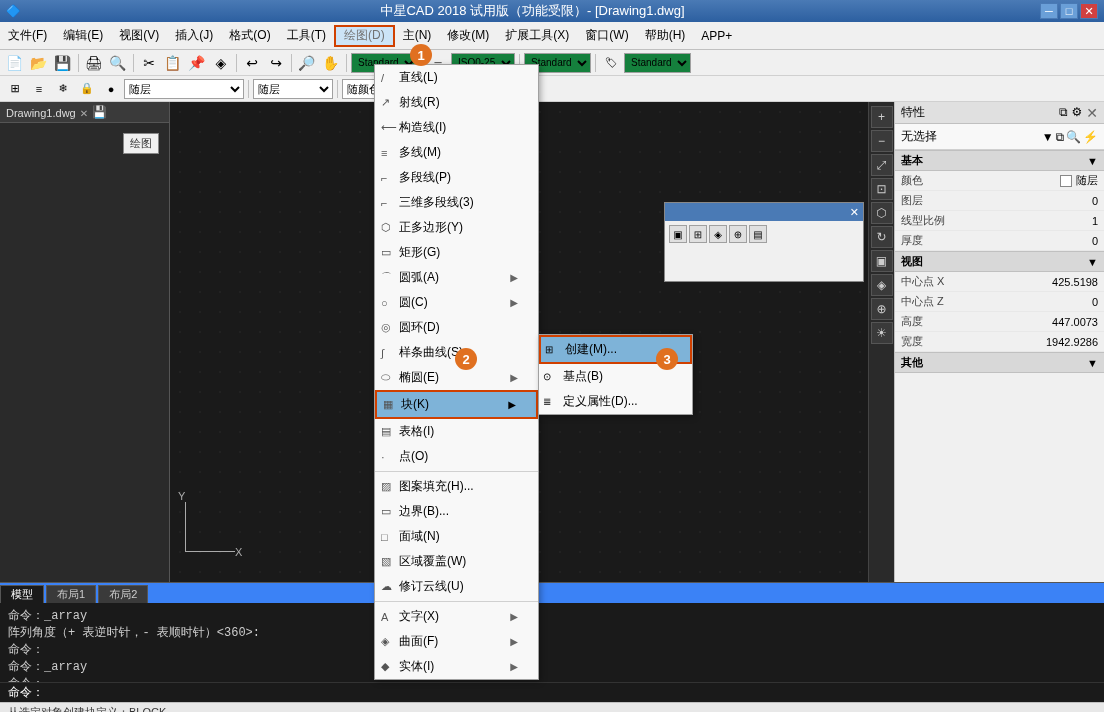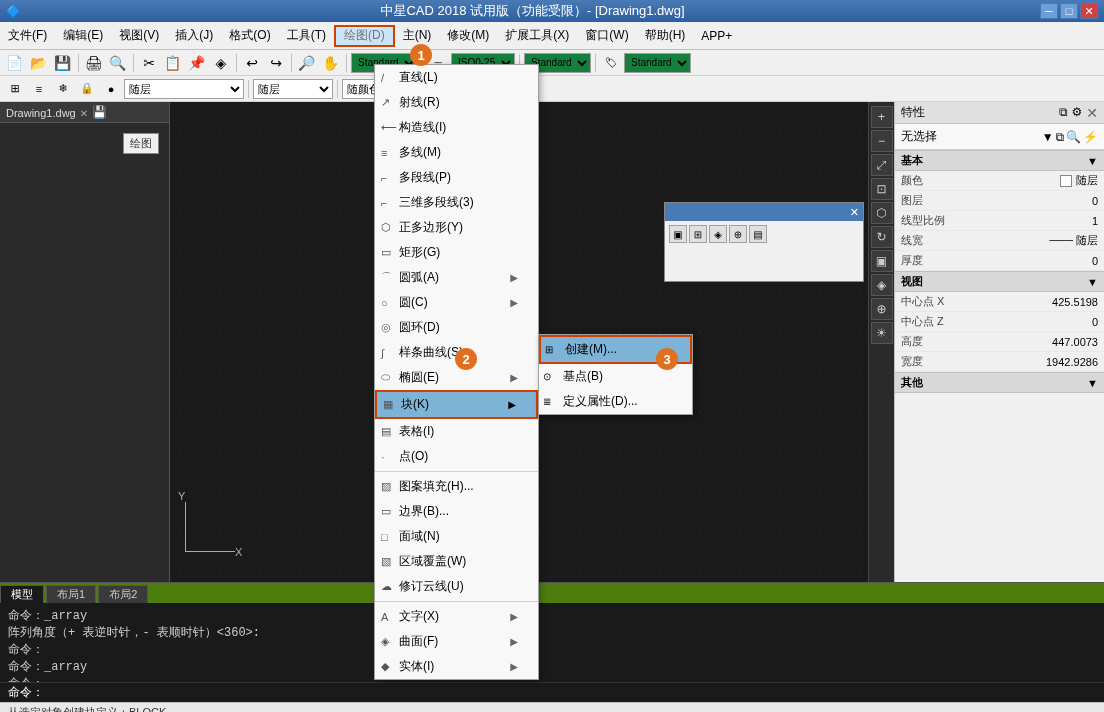--- a/index.html
+++ b/index.html
@@ -87,21 +87,21 @@
       width: 12px; height: 12px; background: #fff; border: 1px solid #888;
       display: inline-block; margin-right: 4px; vertical-align: middle;
     }
 
     
     #bottom-panel {
       width: 100%; height: 120px; background: #1a1a1a;
       border-top: 1px solid #555; display: flex; flex-direction: column;
     }
     #tab-row {
-      display: flex; background: #4d7c0f; height: 20px; align-items: flex-end;
+      display: flex; background: #3b82f6; height: 20px; align-items: flex-end;
     }
     .bottom-tab {
       padding: 1px 10px; font-size: 11px; color: #ccc; cursor: pointer;
       background: #3a3a3a; border: 1px solid #555; border-bottom: none; margin-right: 2px;
     }
     .bottom-tab.active { background: #1a1a1a; color: #fff; }
     #cmd-area {
       flex: 1; background: #1a1a1a; color: #ccc; font-size: 12px;
       padding: 4px 8px; overflow: hidden; font-family: 'Courier New', monospace;
     }
@@ -356,24 +356,20 @@
           <span class="prop-color-box"></span>随层
         </span>
       </div>
       <div class="prop-row">
         <span class="prop-label">图层</span>
         <span class="prop-value">0</span>
       </div>
       <div class="prop-row">
         <span class="prop-label">线型比例</span>
         <span class="prop-value">1</span>
-      </div>
-      <div class="prop-row">
-        <span class="prop-label">线宽</span>
-        <span class="prop-value">─── 随层</span>
       </div>
       <div class="prop-row">
         <span class="prop-label">厚度</span>
         <span class="prop-value">0</span>
       </div>
 
       <div class="prop-section-header">
         <span>视图</span>
         <span>▼</span>
       </div>

